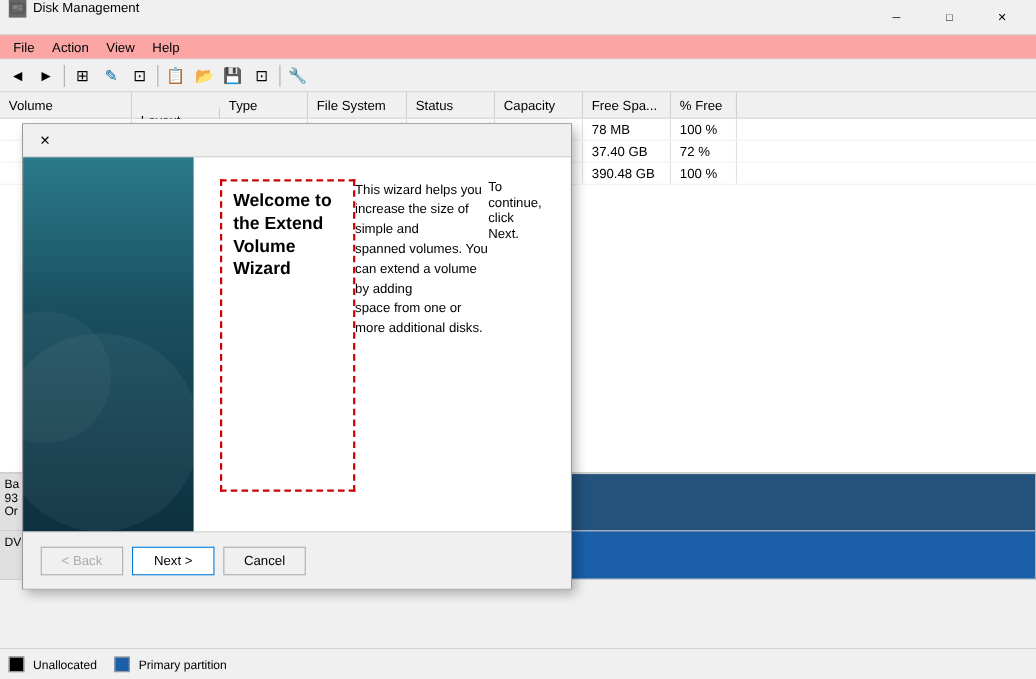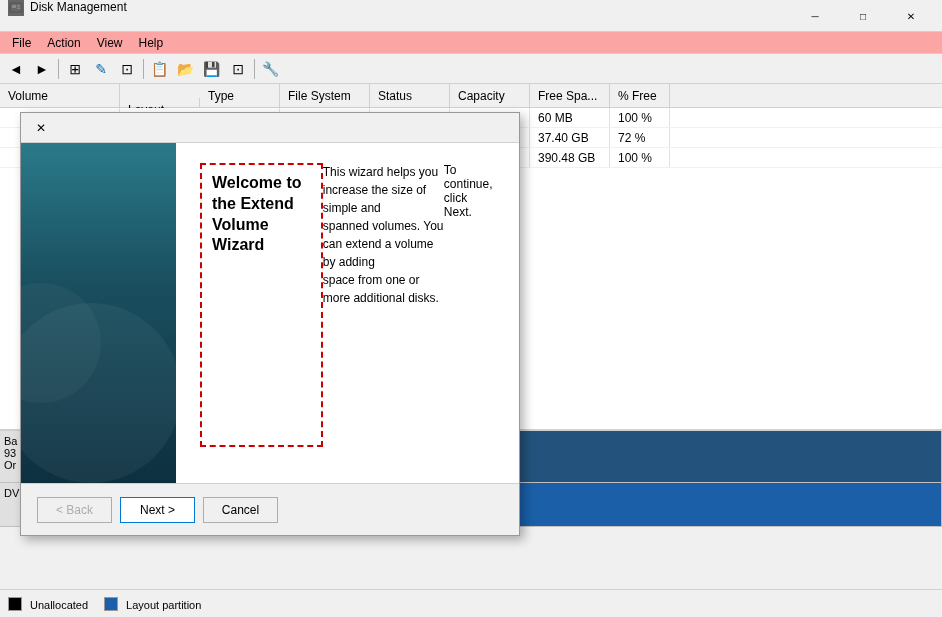--- a/index.html
+++ b/index.html
@@ -392,21 +392,21 @@
   </div>
 
   <div class="table-area">
     <div class="table-row">
       <div class="table-cell col-volume"></div>
       <div class="table-cell col-layout"></div>
       <div class="table-cell col-type"></div>
       <div class="table-cell col-filesystem"></div>
       <div class="table-cell col-status"></div>
       <div class="table-cell col-capacity"></div>
-      <div class="table-cell col-freespace">60 MB</div>
+      <div class="table-cell col-freespace">78 MB</div>
       <div class="table-cell col-freepct">100 %</div>
     </div>
     <div class="table-row">
       <div class="table-cell col-volume"></div>
       <div class="table-cell col-layout"></div>
       <div class="table-cell col-type"></div>
       <div class="table-cell col-filesystem"></div>
       <div class="table-cell col-status"></div>
       <div class="table-cell col-capacity"></div>
       <div class="table-cell col-freespace">37.40 GB</div>
@@ -458,21 +458,21 @@
   </div>
 </div>
 
 <div class="status-bar">
   <div class="legend-item">
     <div class="legend-box" style="background:#000000;"></div>
     <span>Unallocated</span>
   </div>
   <div class="legend-item">
     <div class="legend-box" style="background:#1a5fa8;"></div>
-    <span>Layout partition</span>
+    <span>Primary partition</span>
   </div>
 </div>
 
 <div class="dialog-overlay">
   <div class="dialog">
 
     <div class="dialog-title-bar">
       <button class="dialog-close-btn">✕</button>
     </div>
 

